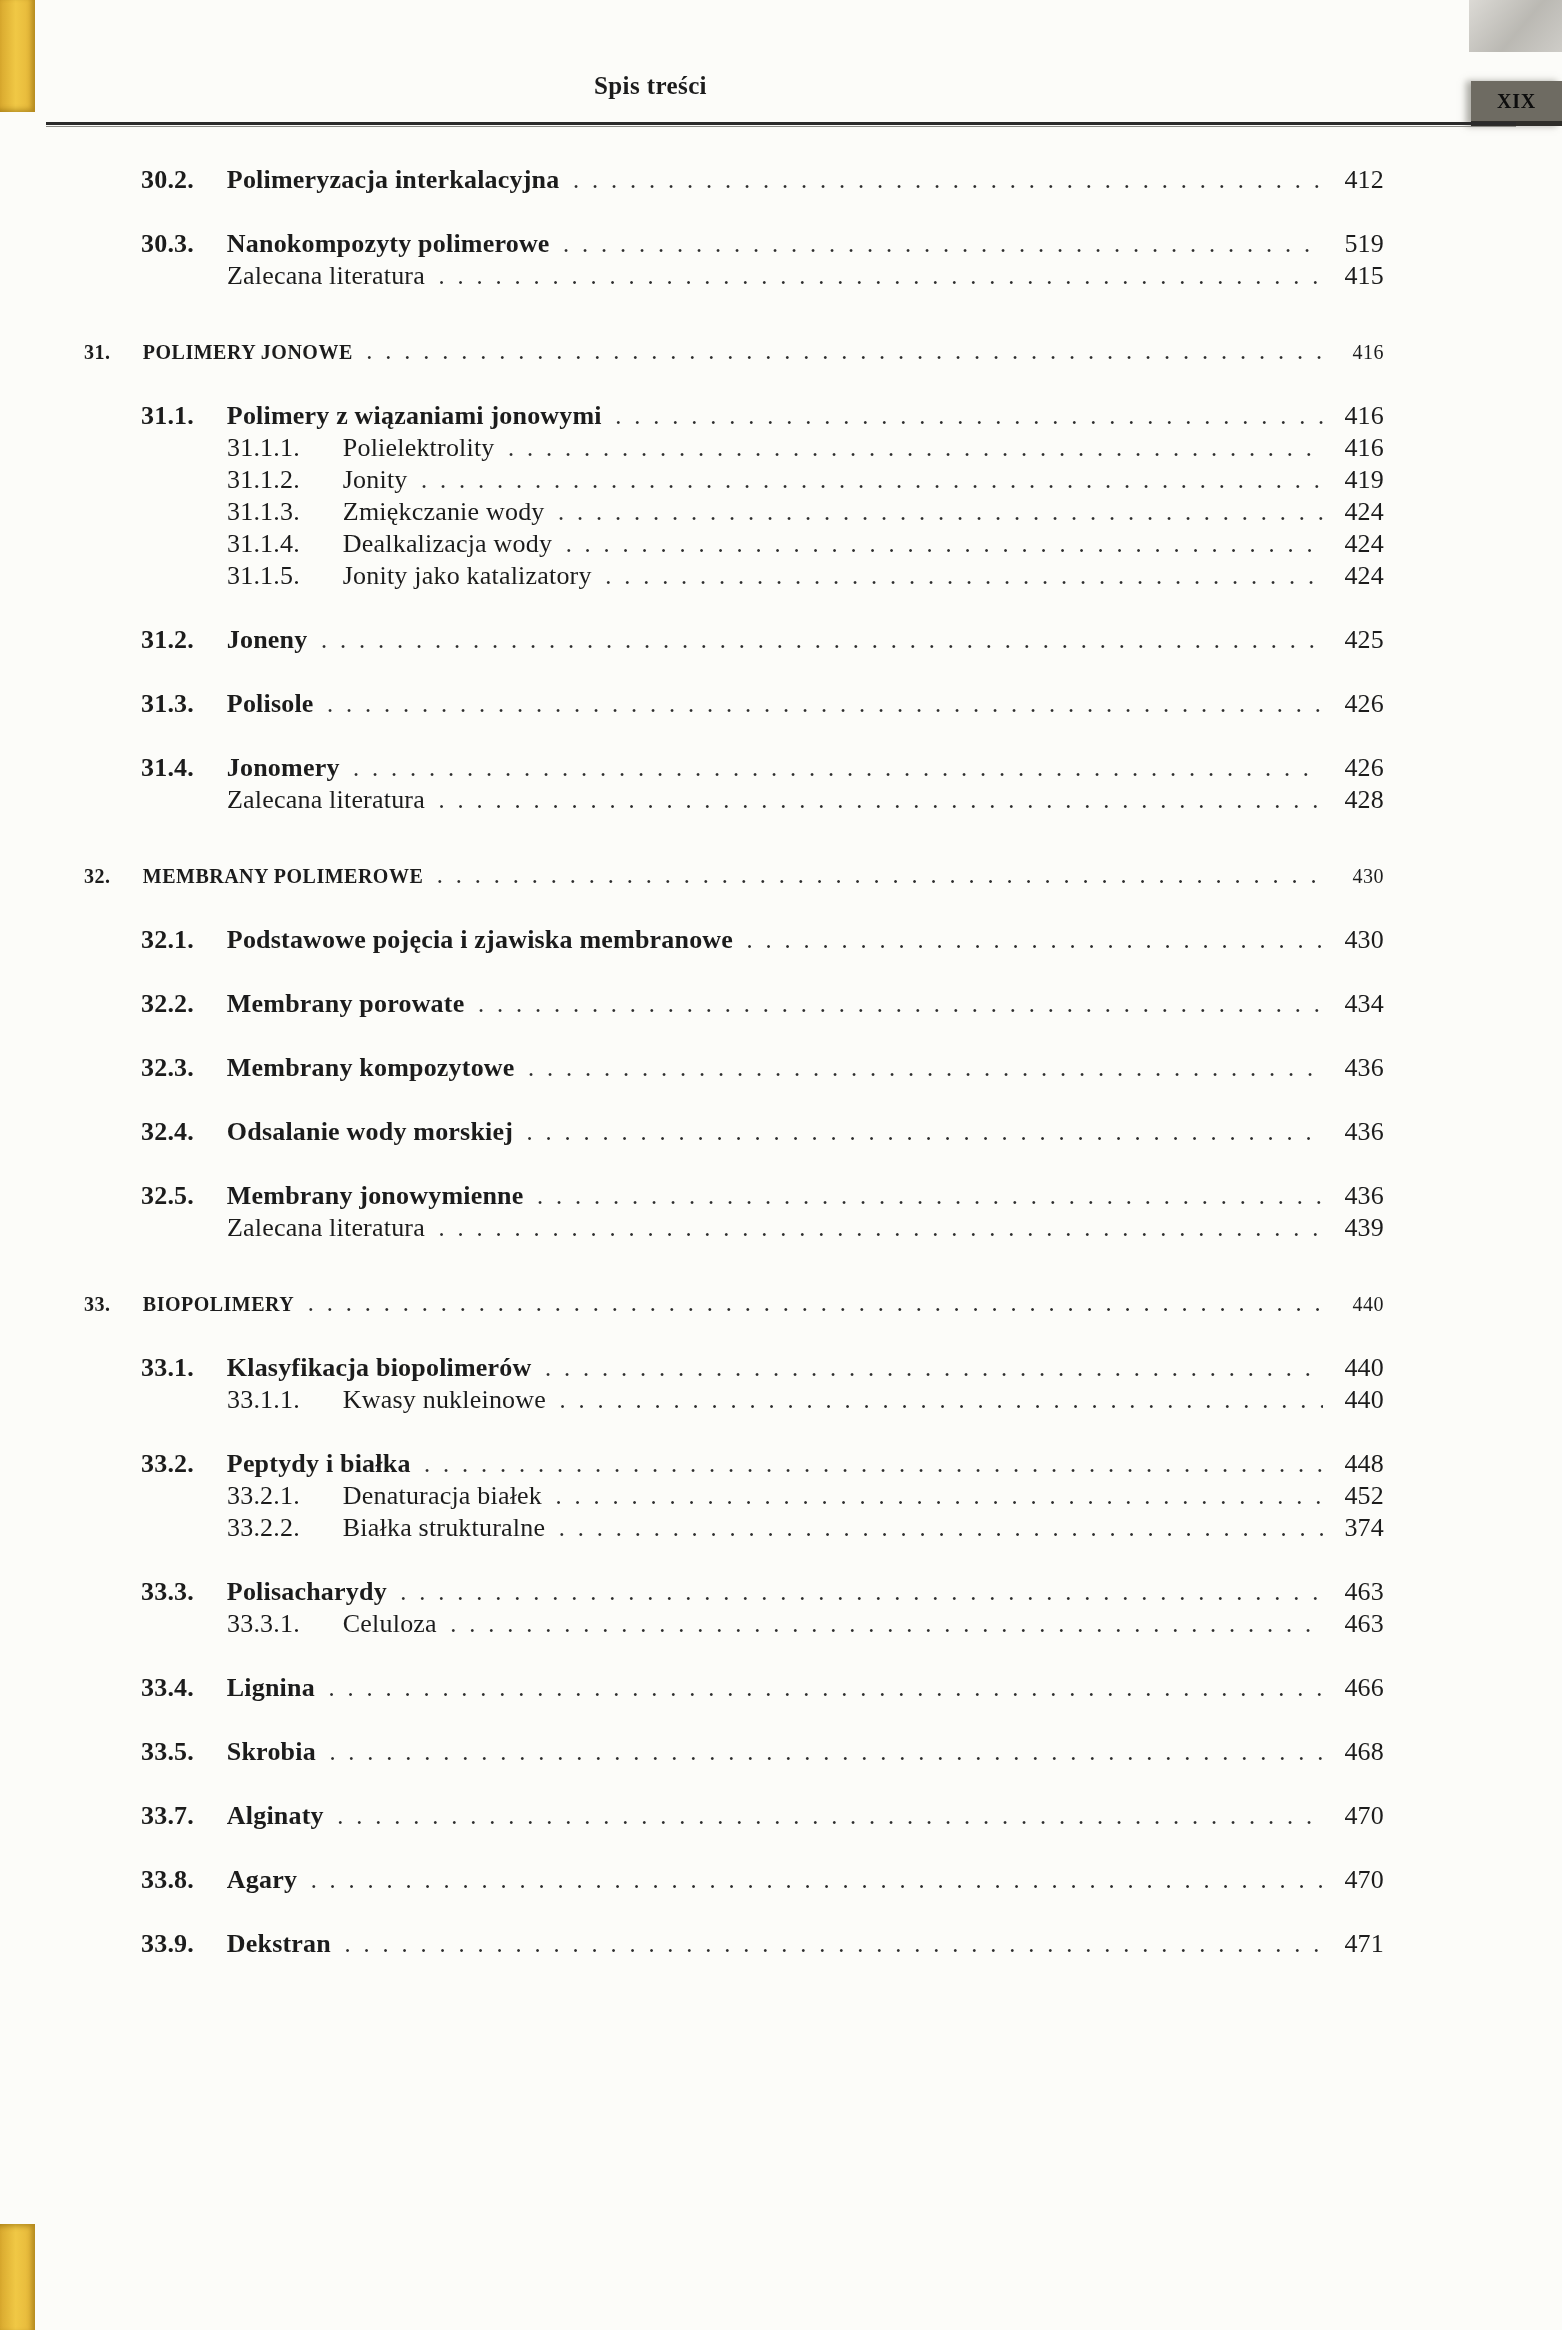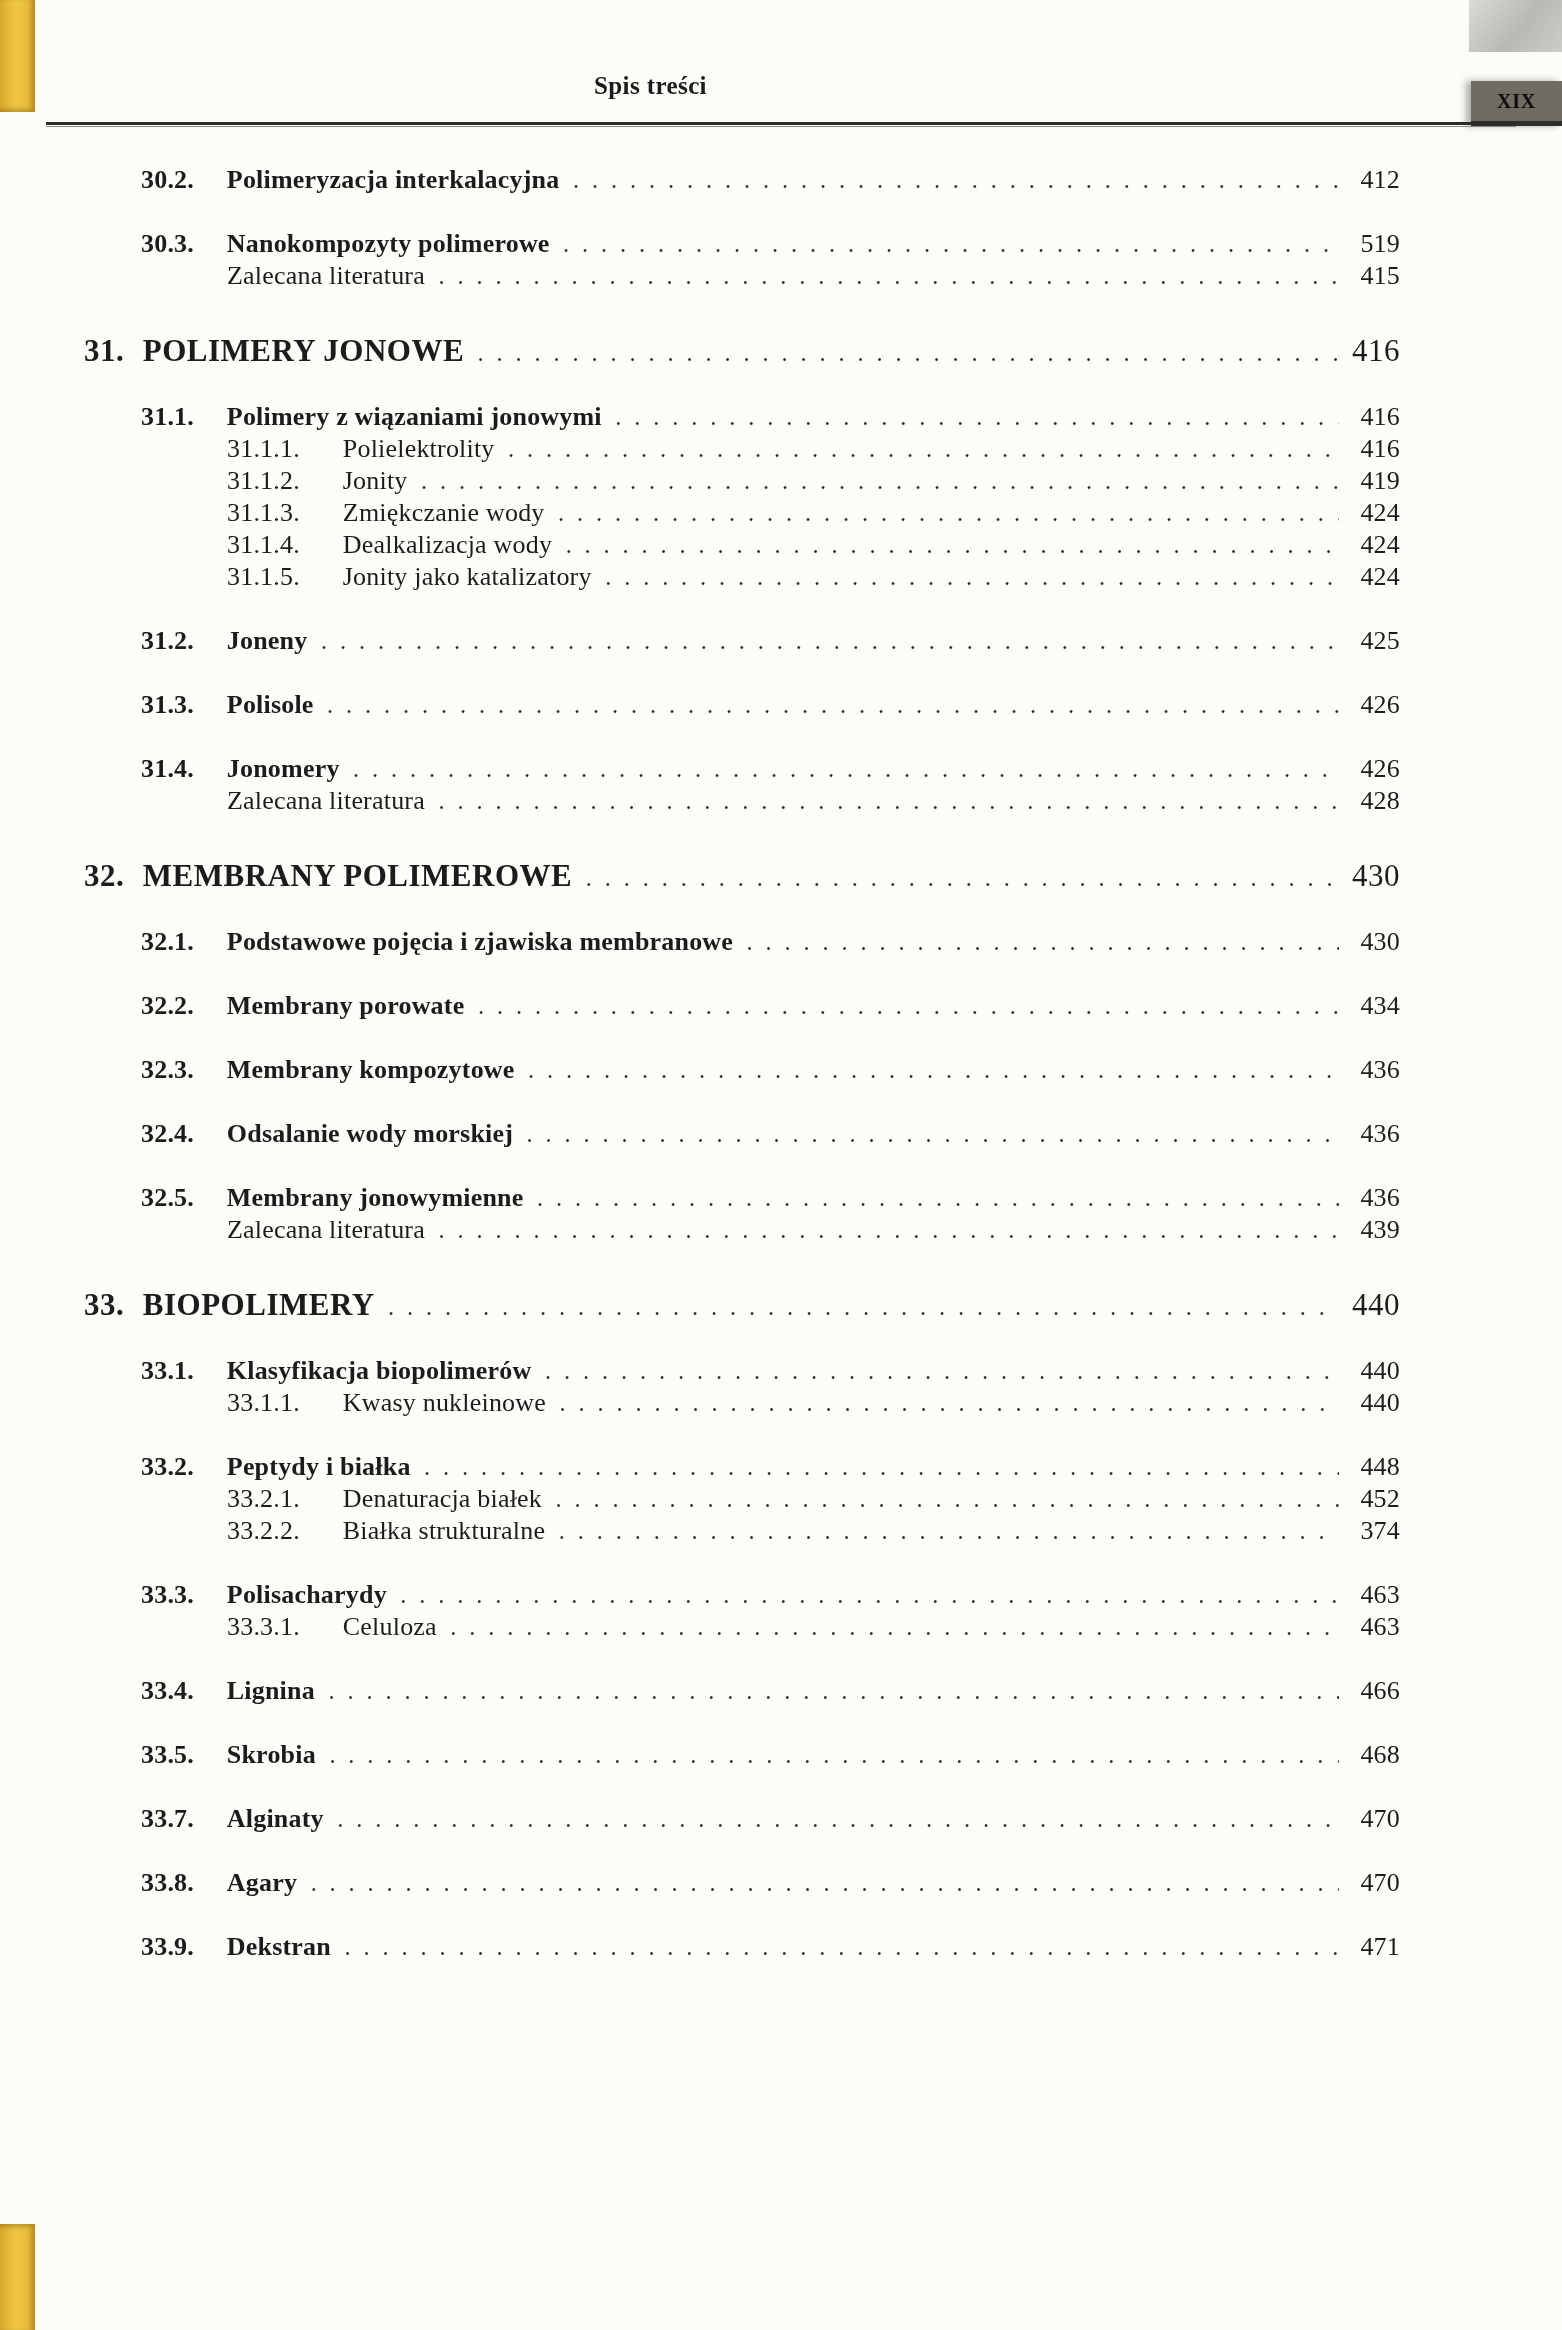--- a/index.html
+++ b/index.html
@@ -37,30 +37,30 @@
   }
   #page-num-box .pn{font-weight:bold;font-size:20px;color:#0d0d0d;letter-spacing:0.8px;}
   #header-rule{
     position:absolute;top:122px;left:46px;width:1470px;height:2.5px;background:#2b2b2b;
   }
   #header-rule::after{
     content:"";position:absolute;left:0;top:4.2px;width:100%;height:0.8px;background:#8a8a86;
   }
   
   #toc{
-    position:absolute;top:165px;left:84px;right:162px;
+    position:absolute;top:165px;left:84px;right:178px;
   }
   .row{
     display:flex;align-items:baseline;
     font-size:26px;line-height:30px;
     margin-top:34px;
     letter-spacing:0.2px;
   }
   .row:first-child{margin-top:0;}
-  .row.lvl1{font-size:31px;margin-top:45px;letter-spacing:0.5px;}
+  .row.lvl1{font-size:20px;margin-top:45px;letter-spacing:0.5px;}
   .row.lvl2{padding-left:57px;}
   .row.lvl3,.row.lit{padding-left:143px;margin-top:2px;}
   .row.bold .num,.row.bold .title{font-weight:bold;}
   .row .num{white-space:nowrap;margin-right:11.8px;}
   .row.lvl1 .num{min-width:47px;}
   .row.lvl2 .num{min-width:74px;}
   .row.lvl3 .num{min-width:104px;}
   .row .title{white-space:nowrap;}
   .leader{
     flex:1;overflow:hidden;white-space:nowrap;

